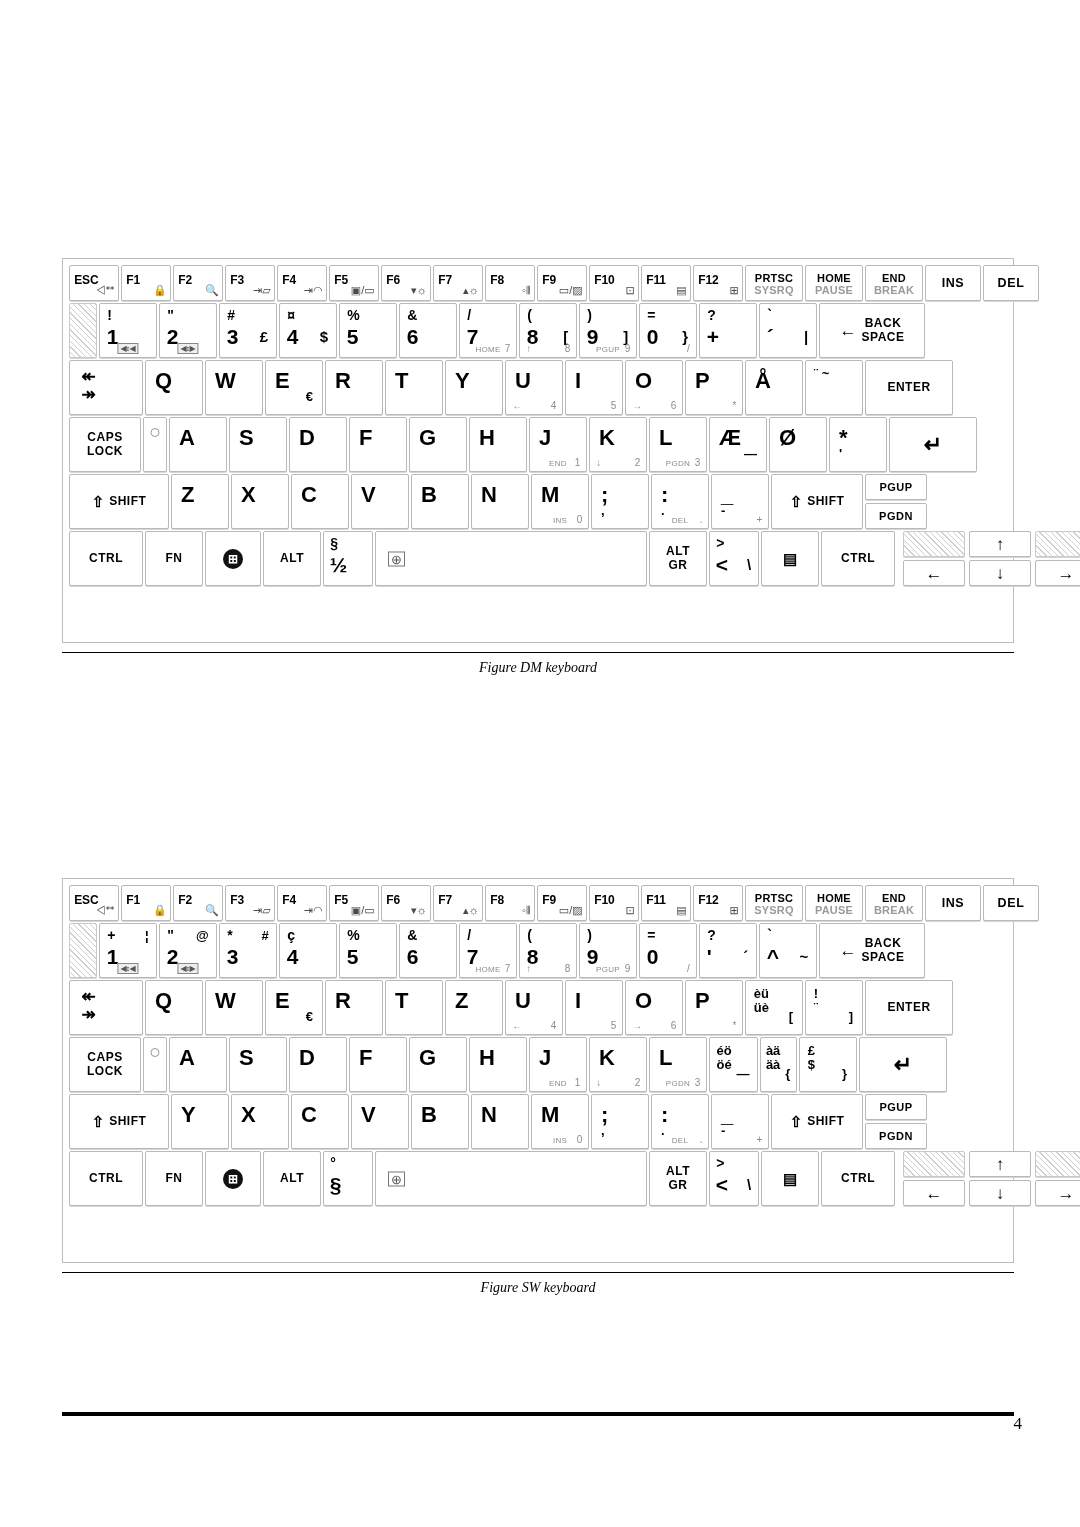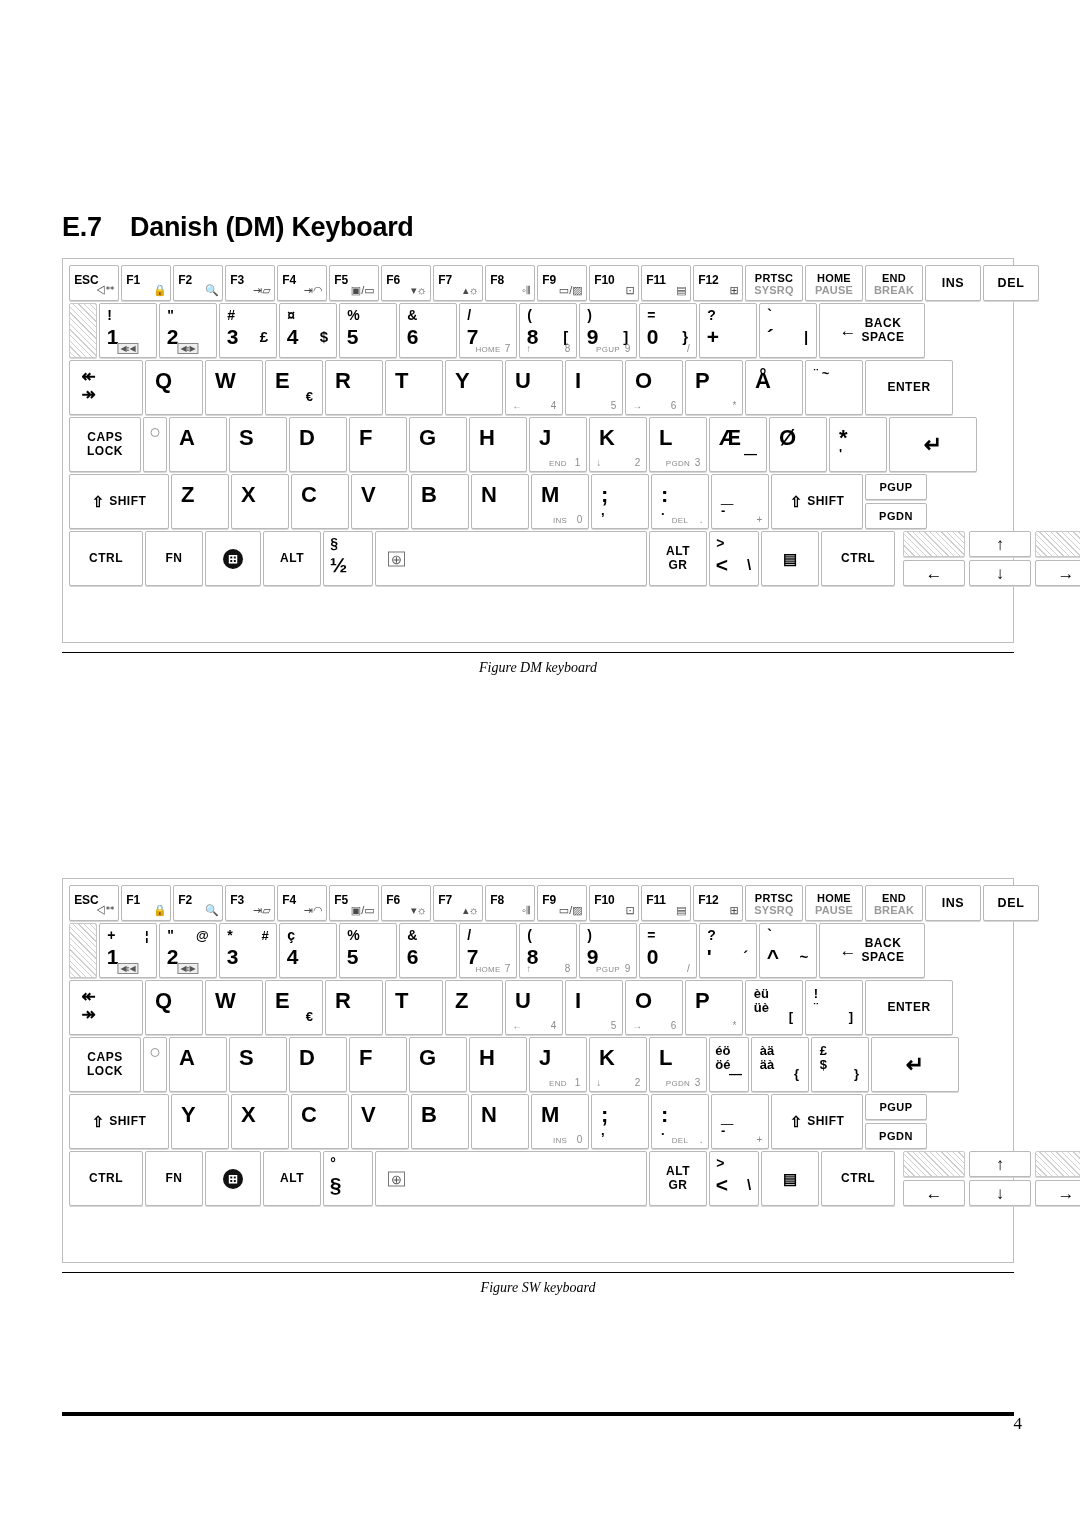--- a/index.html
+++ b/index.html
@@ -106,23 +106,20 @@
   }
   .winglyph span{color:#fff;font-size:12px;line-height:1;}
   .menuglyph{font-size:15px;}
   .arrowg{font-size:17px;font-weight:bold;}
 </style>
 </head>
 <body>
 
 <div class="page">
 
-  <div class="section-heading" style="top:212px;">
-    <span class="num">E.7</span><span>Danish (DM) Keyboard</span>
-  </div>
 
   <div class="kbd" id="kbd-danish" style="top:258px;height:385px;">
     <div class="kbd-outer">
         <div class="krow">
           <div class="key fkey" style="width: 50px; height: 36px;">
             <span class="lbl sm">ESC</span>
             <span class="ico">◁ᕯ</span>
           </div>
           <div class="key fkey" style="width: 50px; height: 36px;">
             <span class="lbl">F1</span>
@@ -756,25 +753,25 @@
           <div class="key lkey" style="width: 58px; height: 55px;">
             <span class="big">K</span>
             <span class="fnnum">2</span>
             <span class="fnleft">↓</span>
           </div>
           <div class="key lkey" style="width: 58px; height: 55px;">
             <span class="big">L</span>
             <span class="fnlab">PGDN</span>
             <span class="fnnum">3</span>
           </div>
-          <div class="key lkey" style="width: 40px; height: 55px;">
+          <div class="key lkey" style="width: 49px; height: 55px;">
             <div class="stack">éö<br>öé</div>
             <span class="eur">—</span>
           </div>
-          <div class="key lkey" style="width: 58px; height: 55px;">
+          <div class="key lkey" style="width: 37px; height: 55px;">
             <div class="stack">àä<br>äà</div>
             <span class="eur">{</span>
           </div>
           <div class="key lkey" style="width: 58px; height: 55px;">
             <div class="stack">£<br>$</div>
             <span class="eur">}</span>
           </div>
           <div class="key lkey" style="width: 88px; height: 55px;">
             <div class="c">
               <span class="arrowg" style="font-size: 22px;">↵</span>

